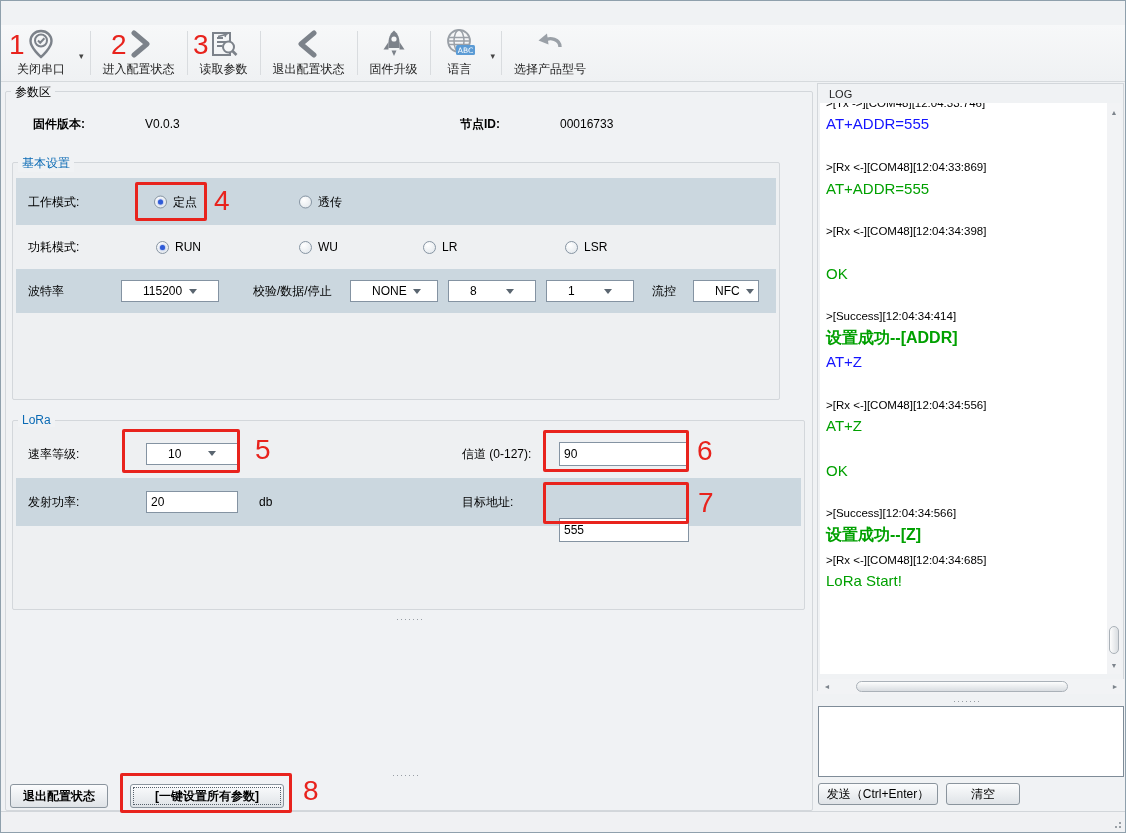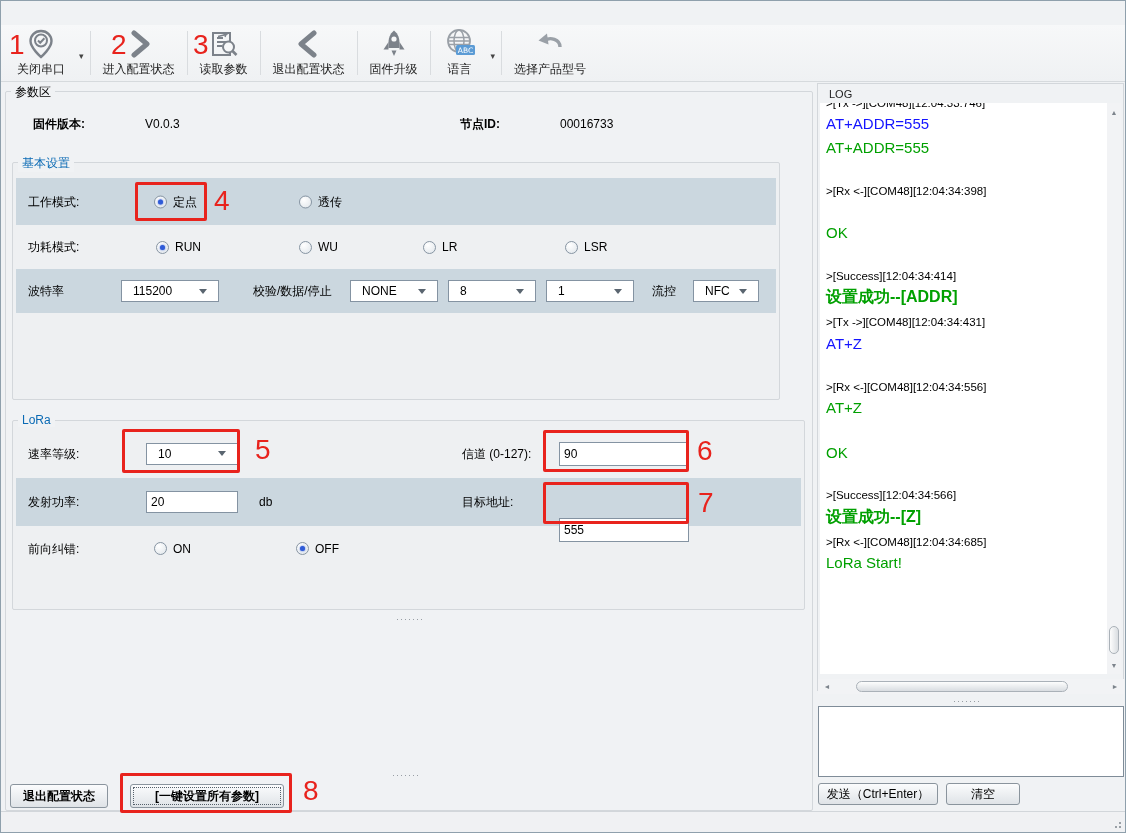--- a/index.html
+++ b/index.html
@@ -43,21 +43,21 @@
   
   .radio-opt { position:absolute; top:50%; transform:translateY(-50%); display:flex; align-items:center; gap:6px; white-space:nowrap; }
   .radio { width:13px; height:13px; border-radius:50%; border:1px solid #8795a3;
     background:radial-gradient(circle at 35% 30%, #ffffff, #dfe5ea); display:inline-block; position:relative; }
   .radio.sel::after { content:""; position:absolute; left:3px; top:3px; width:5px; height:5px;
     border-radius:50%; background:#2f5bd7; box-shadow:0 0 2px #2f5bd7; }
 
   
   .combo { position:absolute; top:50%; transform:translateY(-50%); height:22px; background:#fff;
     border:1px solid #8493a2; display:flex; align-items:center; justify-content:space-between;
-    padding:0 11px; font-size:12px; }
+    padding:0 21px; font-size:12px; }
   .combo .arr { width:0; height:0; border-left:4px solid transparent; border-right:4px solid transparent;
     border-top:5px solid #5a6570; margin-left:6px; }
   .tinput { position:absolute; top:50%; transform:translateY(-50%); height:24px; background:#fff;
     border:1px solid #8493a2; font-size:12px; padding:0 4px; display:flex; align-items:center; }
 
   
   .push-btn { position:absolute; height:24px; border:1px solid #8a949d; border-radius:3px;
     background:linear-gradient(#fbfcfd,#dfe3e7); font-weight:bold; font-size:12px;
     display:flex; align-items:center; justify-content:center; cursor:default; }
   .push-btn.focus { outline:1px dotted #4a5burne; outline:1px dotted #55606a; outline-offset:-4px; }
@@ -300,56 +300,45 @@
           <div class="tinput" style="left:130px; width:92px; height:22px;">
             <span>20</span>
           </div>
           <span class="flabel" style="left:243px;">db</span>
           <span class="flabel" style="left:446px;">目标地址:</span>
           <div class="tinput" style="left:543px; width:130px;margin-top:28px;">
             <span>555</span>
           </div>
         </div>
 
-        <div class="row" style="top:105px; height:45px;">
-          <span class="flabel" style="left:12px;">前向纠错:</span>
-          <span class="radio-opt" style="left:138px;">
-            <span class="radio"></span>
-            <span>ON</span>
-          </span>
-          <span class="radio-opt" style="left:280px;">
-            <span class="radio sel"></span>
-            <span>OFF</span>
-          </span>
-        </div>
       </div>
 
       <span class="splitter-dots" style="left:390px; top:522px;">·······</span>
       <span class="splitter-dots" style="left:386px; top:678px;">·······</span>
 
       <div class="push-btn" style="left:4px; top:692px; width:98px;">
         <span>退出配置状态</span>
       </div>
       <div class="push-btn focus" style="left:124px; top:692px; width:154px;">
         <span>[一键设置所有参数]</span>
       </div>
     </div>
   </div>
 
   <div class="log-group">
     <span class="log-title">LOG</span>
     <div class="log-content">
         <div class="log-line k-meta clipped">&gt;[Tx -&gt;][COM48][12:04:33:746]</div>
         <div class="log-line k-blue">AT+ADDR=555</div>
+        <div class="log-line k-meta gap">&gt;[Rx &lt;-][COM48][12:04:33:869]</div>
         <div class="log-line k-green">AT+ADDR=555</div>
         <div class="log-line k-meta gap">&gt;[Rx &lt;-][COM48][12:04:34:398]</div>
         <div class="log-line k-green gap">OK</div>
         <div class="log-line k-meta gap">&gt;[Success][12:04:34:414]</div>
         <div class="log-line k-success">设置成功--[ADDR]</div>
-        <div class="log-line k-meta">&gt;[Tx -&gt;][COM48][12:04:34:431]</div>
         <div class="log-line k-blue">AT+Z</div>
         <div class="log-line k-meta gap">&gt;[Rx &lt;-][COM48][12:04:34:556]</div>
         <div class="log-line k-green">AT+Z</div>
         <div class="log-line k-green gap">OK</div>
         <div class="log-line k-meta gap">&gt;[Success][12:04:34:566]</div>
         <div class="log-line k-success">设置成功--[Z]</div>
         <div class="log-line k-meta">&gt;[Rx &lt;-][COM48][12:04:34:685]</div>
         <div class="log-line k-green">LoRa Start!</div>
       </div>
     <div class="vscroll">

